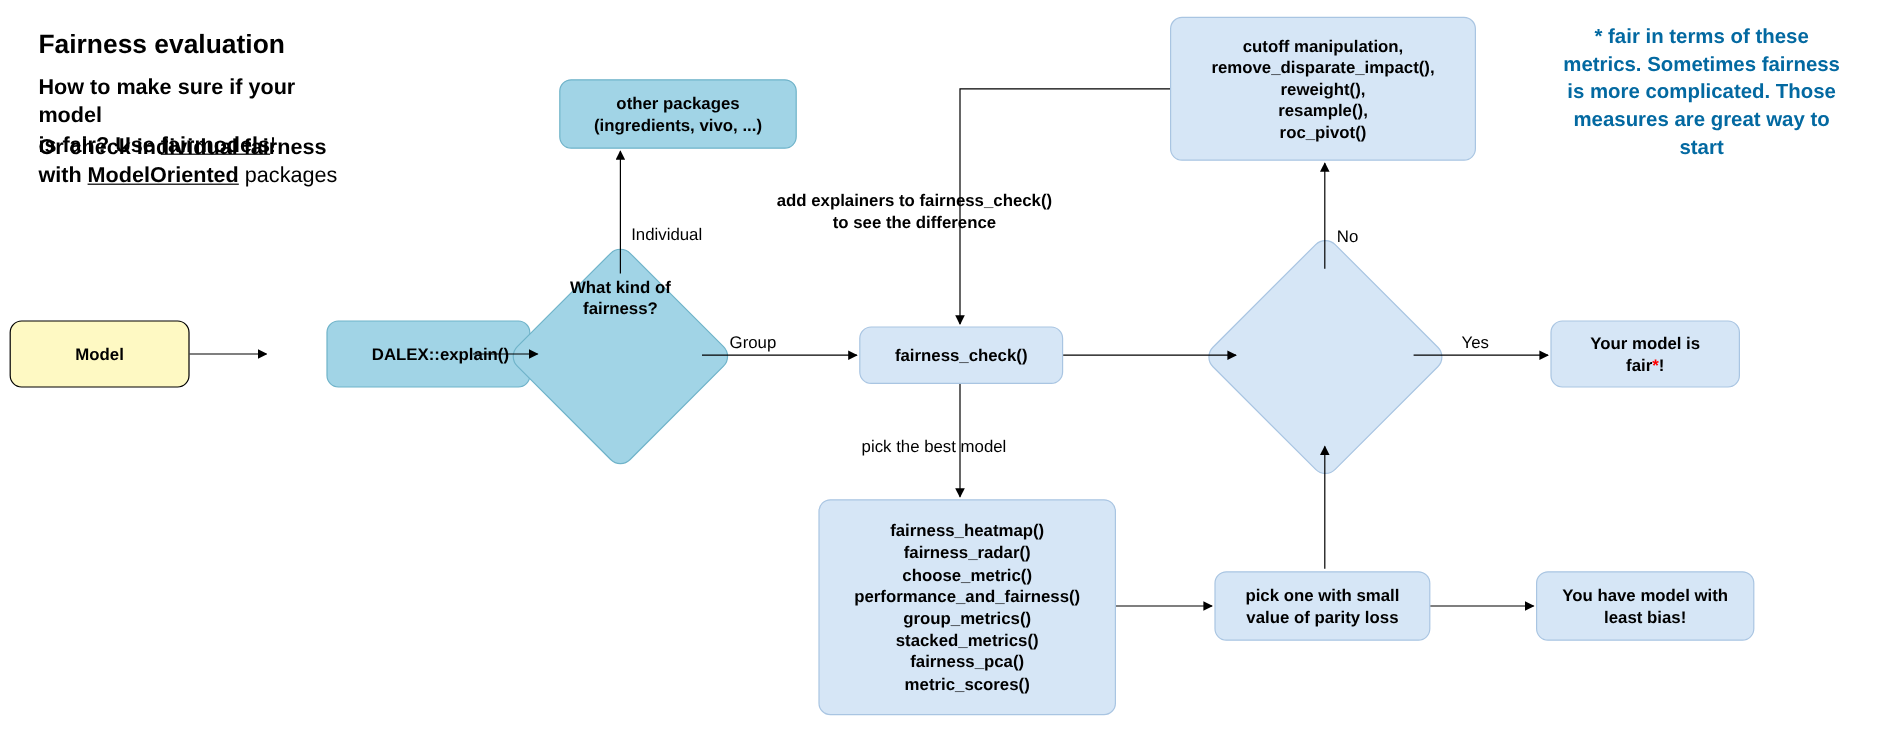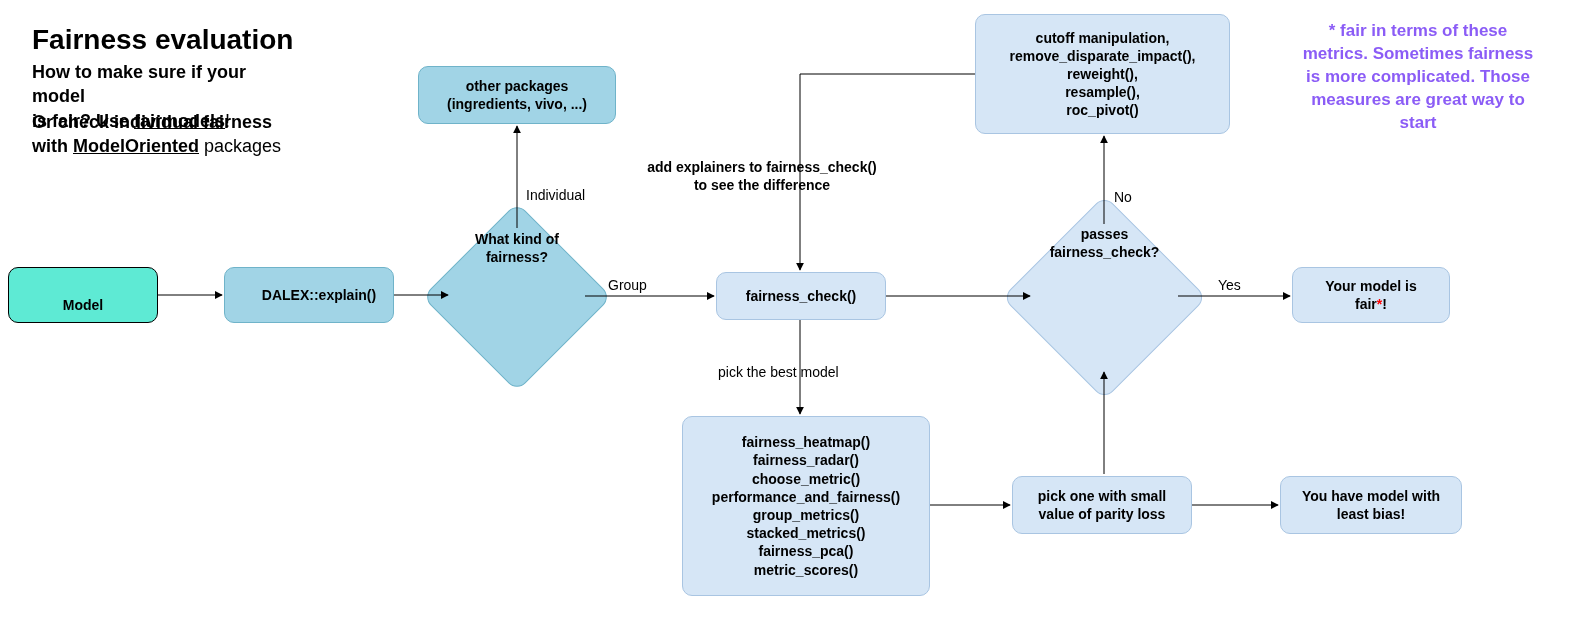--- a/index.html
+++ b/index.html
@@ -10,45 +10,45 @@
     font-size: 14px;
     background: #fff;
     width: 1574px;
     height: 618px;
     position: relative;
     overflow: hidden;
   }
   .title {
     position: absolute;
     font-weight: bold;
-    font-size: 28px;
+    font-size: 22px;
   }
   .subtitle {
     position: absolute;
     font-size: 18px;
     line-height: 1.35;
   }
   .node {
     position: absolute;
     border-radius: 10px;
     display: flex;
     align-items: center;
     justify-content: center;
     text-align: center;
     padding: 8px 12px;
     line-height: 1.3;
   }
   .node.white {
-    background: #5eead4;
+    background: #fef9c3;
     border: 1px solid #000;
-    align-items: flex-end;
   }
   .node.teal {
     background: #a1d4e6;
     border: 1px solid #6fb3c9;
+    margin-left: 48px;
   }
   .node.light {
     background: #d6e6f6;
     border: 1px solid #a9c5e2;
   }
   .diamond-wrap {
     position: absolute;
     display: flex;
     align-items: flex-start;
     justify-content: center;
@@ -70,21 +70,21 @@
     padding: 0 6px;
   }
   .edge-label {
     position: absolute;
     font-size: 14px;
     text-align: center;
     line-height: 1.3;
   }
   .footnote {
     position: absolute;
-    color: #8b5cf6;
+    color: #0369a1;
     font-size: 17px;
     text-align: center;
     line-height: 1.35;
   }
   svg.arrows {
     position: absolute;
     left: 0; top: 0;
     width: 1574px;
     height: 618px;
     pointer-events: none;
@@ -133,22 +133,20 @@
 <div class="node light" style="left:975px; top:14px; width:255px; height:120px;">
   <span class="multiline">cutoff manipulation,
 remove_disparate_impact(),
 reweight(),
 resample(),
 roc_pivot()</span>
 </div>
 
 <div class="diamond-wrap" style="left:1032px; top:225px; width:145px; height:145px;">
   <div class="diamond light"></div>
-  <div class="diamond-text multiline">passes
-fairness_check?</div>
 </div>
 
 <div class="node light" style="left:1292px; top:267px; width:158px; height:56px;">
   <span><span class="multiline">Your model is
 fair<span class="red">*</span>!</span></span>
 </div>
 
 <div class="node light" style="left:682px; top:416px; width:248px; height:180px;">
   <span class="multiline">fairness_heatmap()
 fairness_radar()

